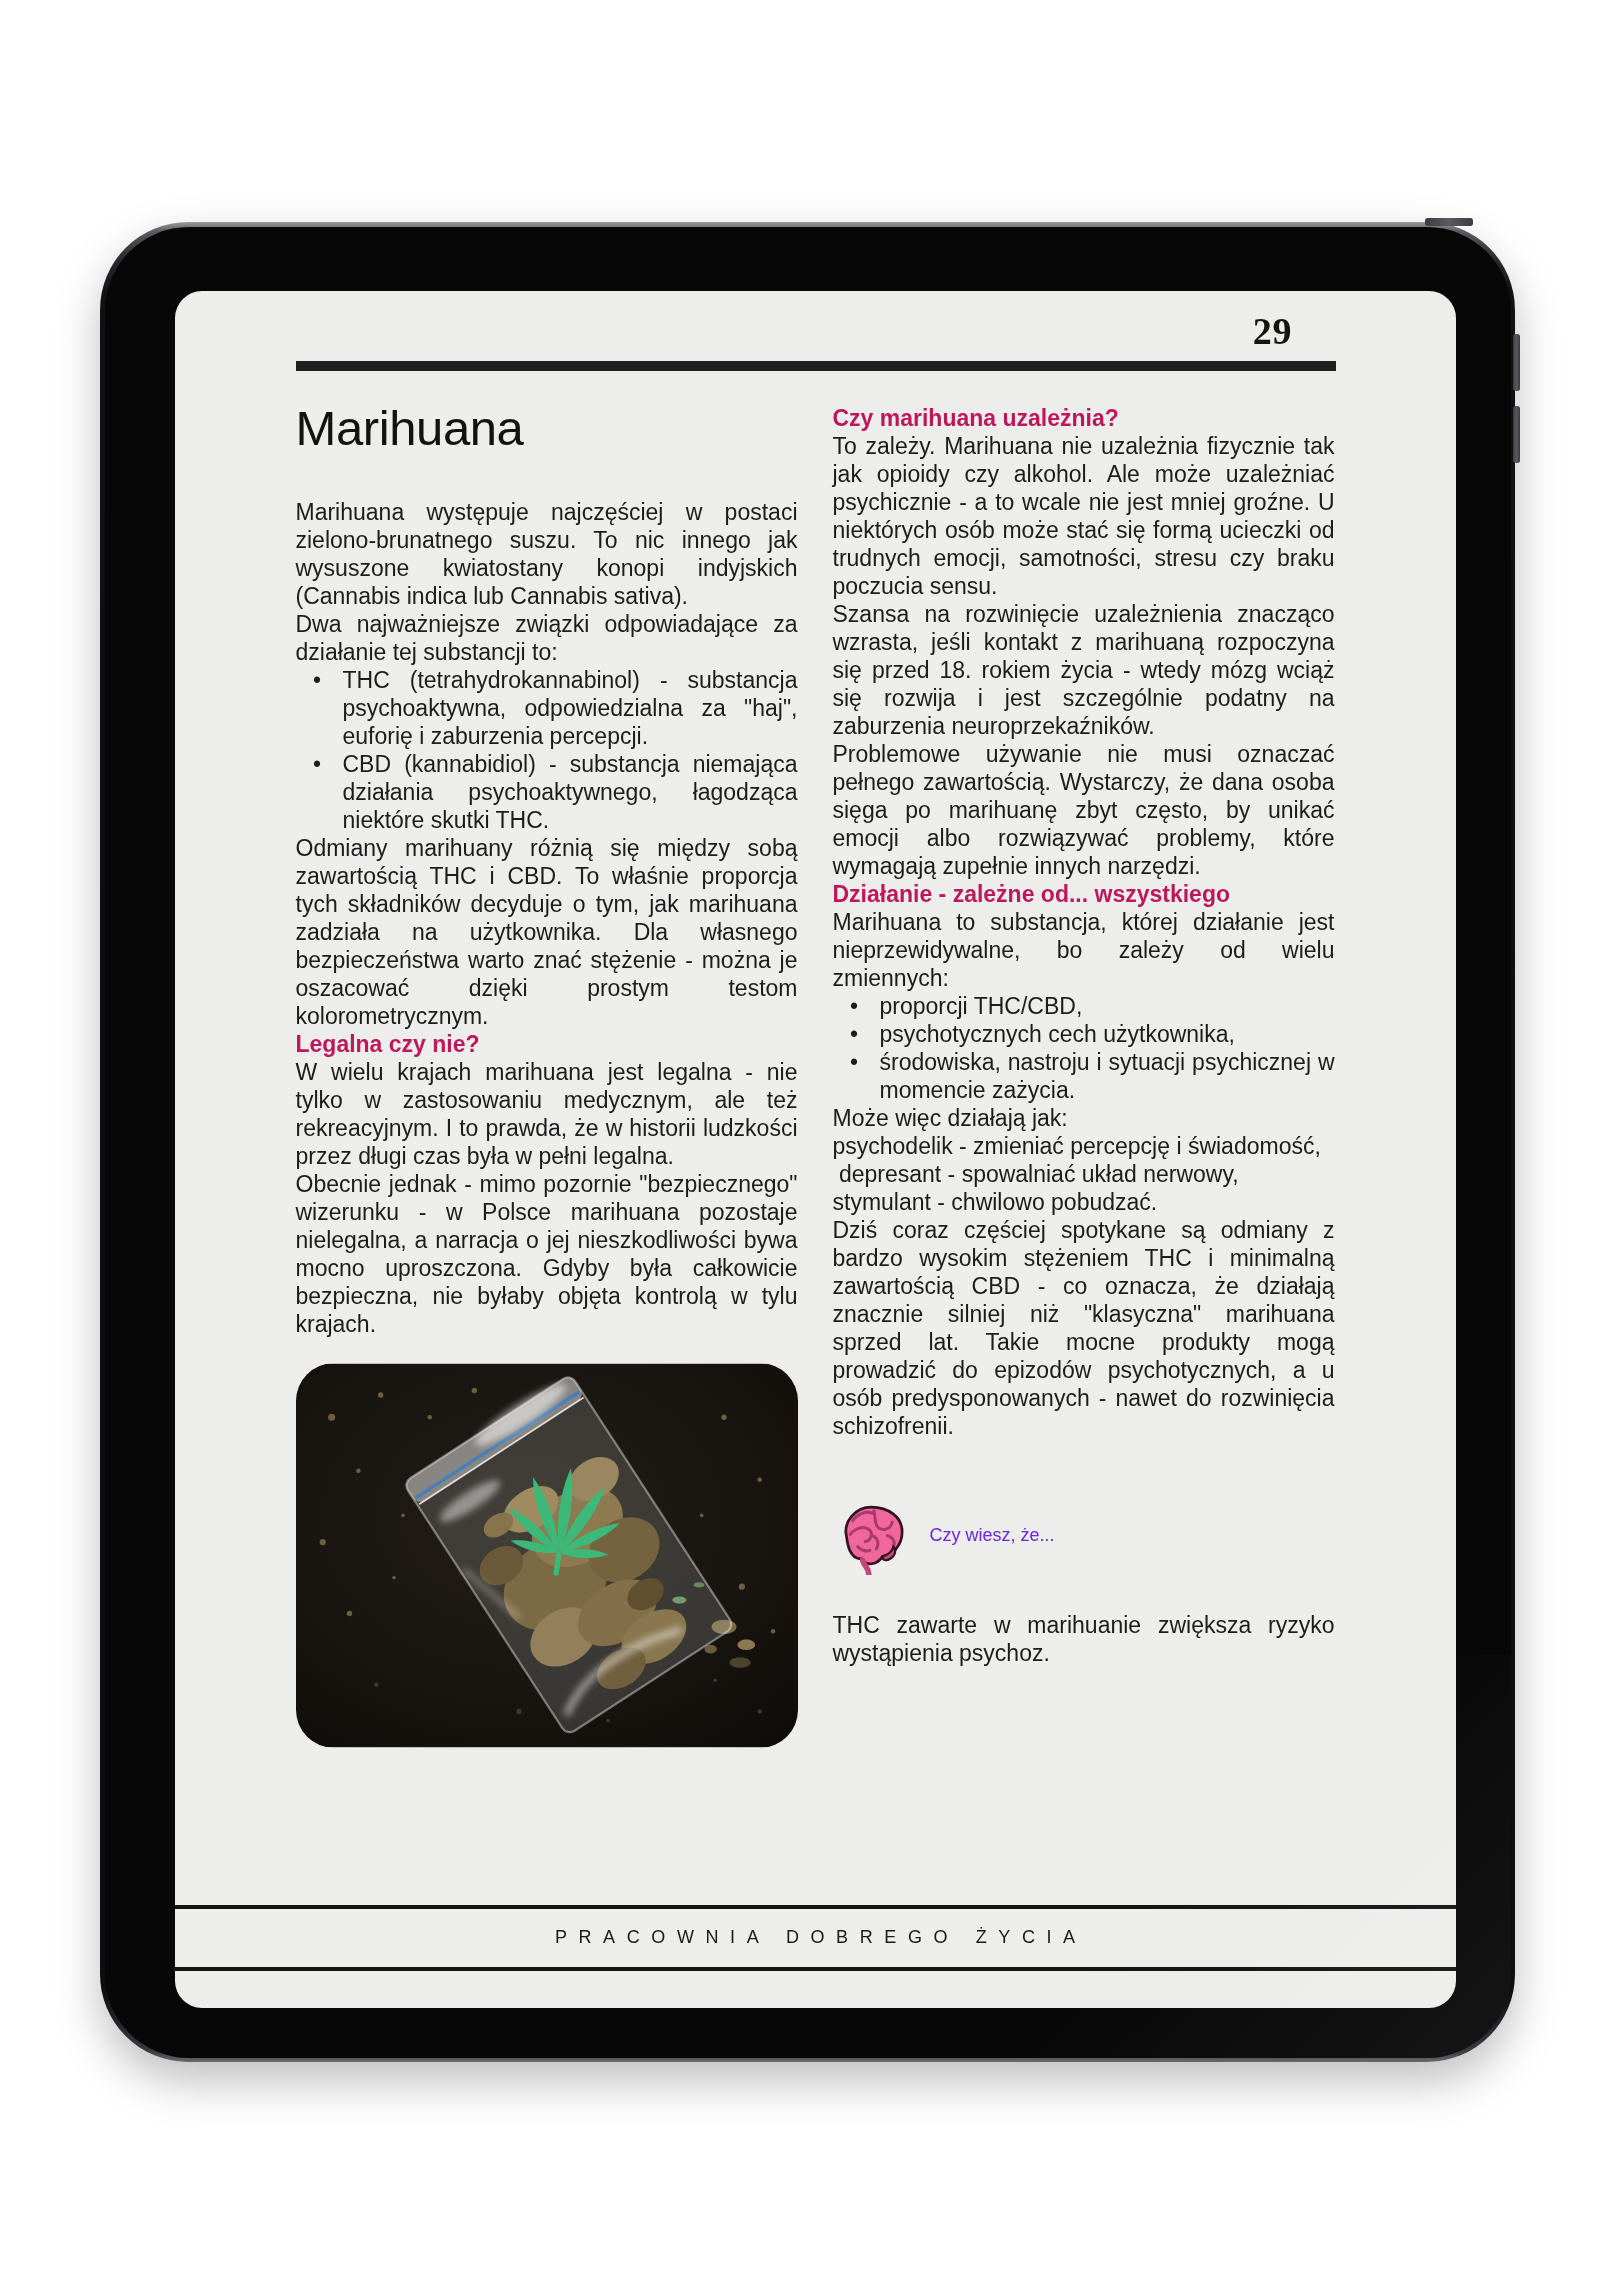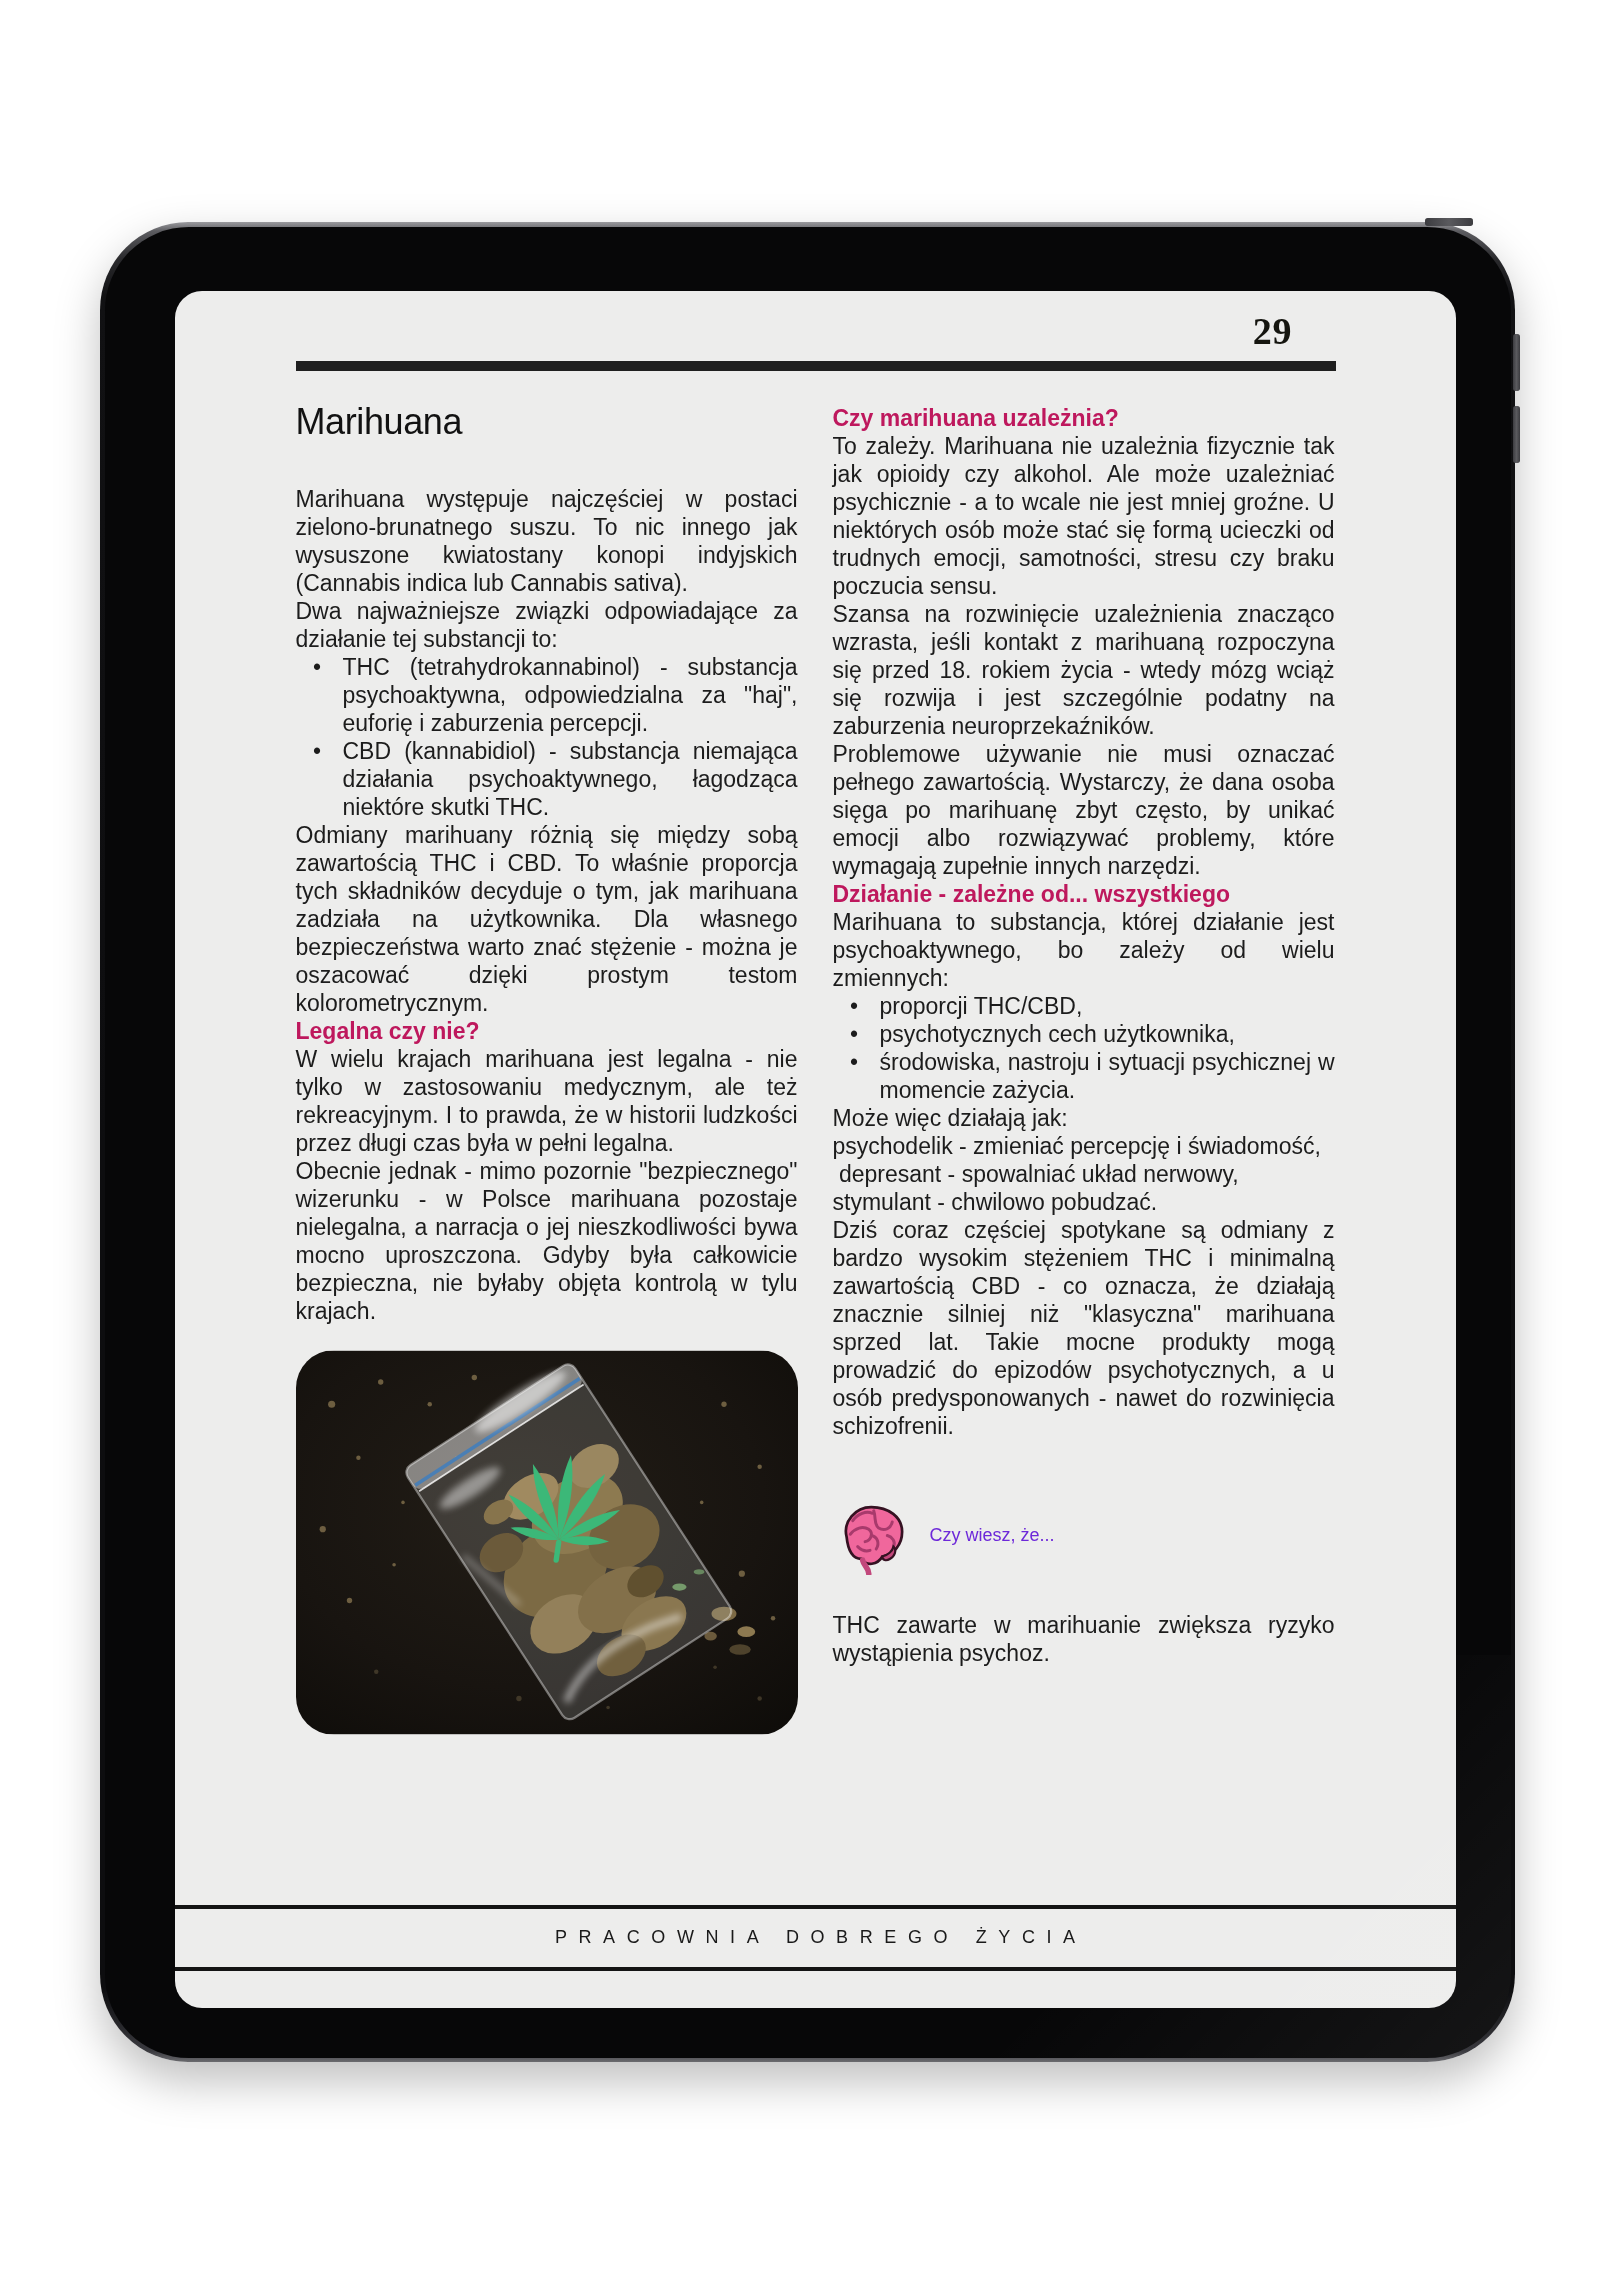--- a/index.html
+++ b/index.html
@@ -20,21 +20,21 @@
   .screen{position:absolute;left:70px;top:64px;width:1281px;height:1717px;
     background:#ededec;border-radius:27px;overflow:hidden;}
   .pagenum{position:absolute;top:21.5px;right:163px;
     font-family:"Liberation Serif","DejaVu Serif",serif;font-weight:bold;
     font-size:38px;line-height:1;color:#15150f;letter-spacing:0.9px;}
   .top-rule{position:absolute;left:121px;top:70px;width:1040px;height:10.7px;background:#1f1f1f;}
   
   .columns{position:absolute;left:121px;top:113px;width:1040px;display:flex;gap:35px;}
   .col{width:502px;color:#1c1c1c;font-size:23px;line-height:28px;}
   .col p{margin:0;text-align:justify;}
-  h1.doc-title{margin:0 0 45px 0;font-size:36px;line-height:1.0;font-weight:400;
+  h1.doc-title{margin:0 0 45px 0;font-size:49px;line-height:1.0;font-weight:400;
     letter-spacing:-0.4px;color:#121212;}
   .h-bold{margin:28px 0 0 0;font-weight:bold;text-align:right;color:#be185d;}
   .h-first{margin-top:5.4px;}
   ul.dots{margin:0;padding:0 0 0 47px;list-style:none;}
   ul.dots li{position:relative;text-align:justify;}
   ul.dots li::before{content:"\2022";position:absolute;left:-29.6px;top:0;}
   
   .photo{margin-top:25px;width:502px;height:385px;border-radius:38px;overflow:hidden;display:block;}
   
   .dyk{margin-top:56px;display:flex;align-items:center;gap:18px;}
@@ -181,21 +181,21 @@
             </svg>
           </span>
         </div>
 
         <div class="col">
           <p class="h-bold h-first">Czy marihuana uzależnia?</p>
           <p>To zależy. Marihuana nie uzależnia fizycznie tak jak opioidy czy alkohol. Ale może uzależniać psychicznie - a to wcale nie jest mniej groźne. U niektórych osób może stać się formą ucieczki od trudnych emocji, samotności, stresu czy braku poczucia sensu.</p>
           <p>Szansa na rozwinięcie uzależnienia znacząco wzrasta, jeśli kontakt z marihuaną rozpoczyna się przed 18. rokiem życia - wtedy mózg wciąż się rozwija i jest szczególnie podatny na zaburzenia neuroprzekaźników.</p>
           <p>Problemowe używanie nie musi oznaczać pełnego zawartością. Wystarczy, że dana osoba sięga po marihuanę zbyt często, by unikać emocji albo rozwiązywać problemy, które wymagają zupełnie innych narzędzi.</p>
           <p class="h-bold">Działanie - zależne od... wszystkiego</p>
-          <p>Marihuana to substancja, której działanie jest psychoaktywnego, bo zależy od wielu zmiennych:</p>
+          <p>Marihuana to substancja, której działanie jest nieprzewidywalne, bo zależy od wielu zmiennych:</p>
           <ul class="dots">
             <li>proporcji THC/CBD,</li>
             <li>psychotycznych cech użytkownika,</li>
             <li>środowiska, nastroju i sytuacji psychicznej w momencie zażycia.</li>
           </ul>
           <p>Może więc działają jak:</p>
           <p>psychodelik - zmieniać percepcję i świadomość,</p>
           <p>&nbsp;depresant - spowalniać układ nerwowy,</p>
           <p>stymulant - chwilowo pobudzać.</p>
           <p>Dziś coraz częściej spotykane są odmiany z bardzo wysokim stężeniem THC i minimalną zawartością CBD - co oznacza, że działają znacznie silniej niż "klasyczna" marihuana sprzed lat. Takie mocne produkty mogą prowadzić do epizodów psychotycznych, a u osób predysponowanych - nawet do rozwinięcia schizofrenii.</p>

